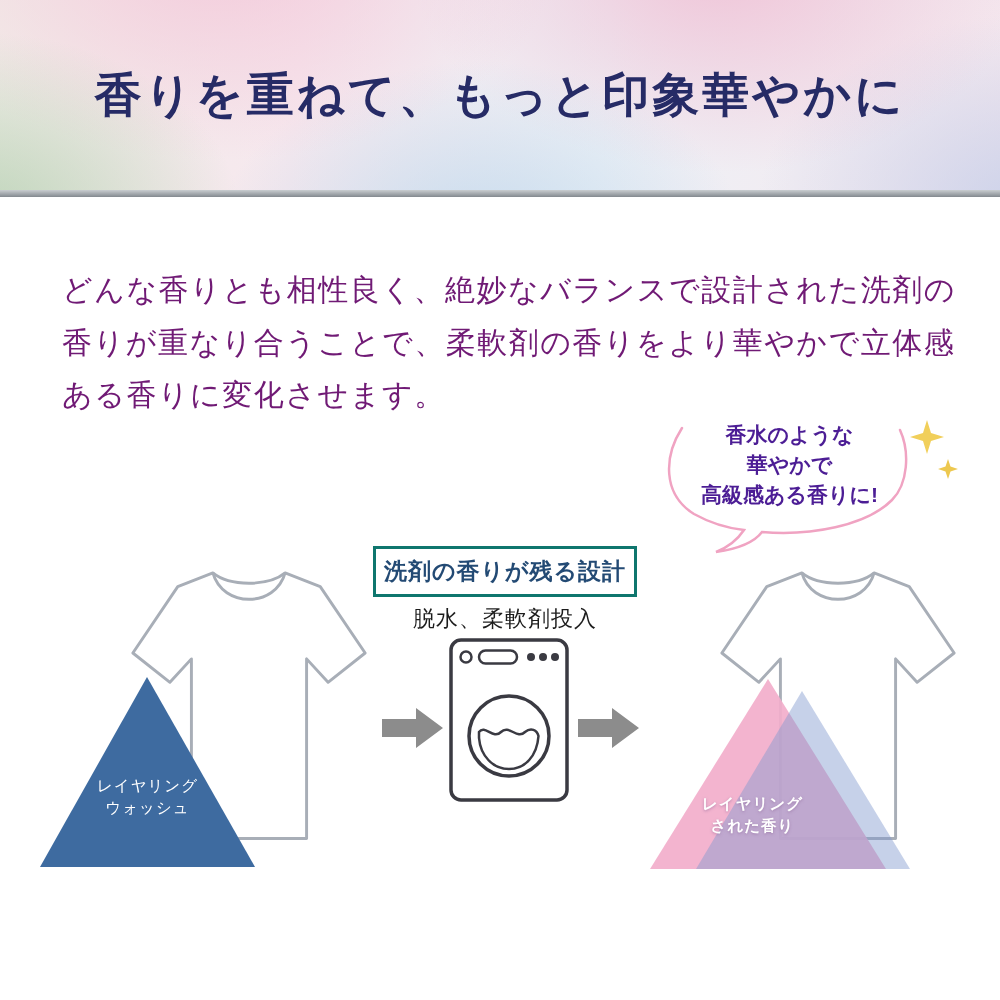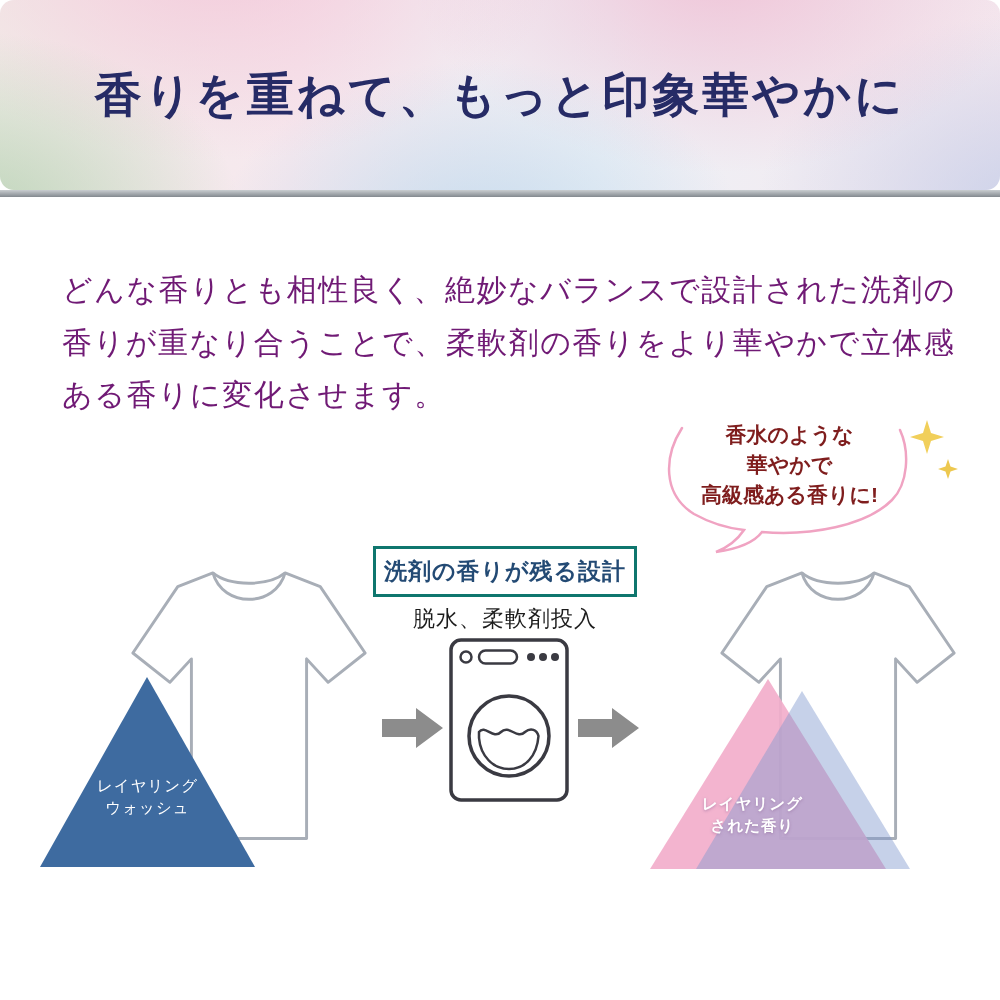--- a/index.html
+++ b/index.html
@@ -11,31 +11,30 @@
   .header{
     position:absolute;top:0;left:0;width:1000px;height:190px;
     display:flex;align-items:center;justify-content:center;
     background:
       radial-gradient(ellipse 420px 300px at -2% 115%, rgba(173,205,170,0.75), rgba(173,205,170,0) 62%),
       radial-gradient(ellipse 520px 320px at 22% -25%, rgba(243,198,216,0.85), rgba(243,198,216,0) 65%),
       radial-gradient(ellipse 430px 300px at 48% 130%, rgba(186,214,236,0.80), rgba(186,214,236,0) 62%),
       radial-gradient(ellipse 500px 340px at 72% -20%, rgba(240,185,208,0.80), rgba(240,185,208,0) 62%),
       radial-gradient(ellipse 420px 300px at 103% 110%, rgba(196,206,233,0.85), rgba(196,206,233,0) 65%),
       linear-gradient(95deg,#f2ede9 0%,#f6e8ee 30%,#eef1f6 60%,#f4e7ee 100%);
-    border-radius: 14px;
   }
   .page-title{margin:0;font-size:47px;font-weight:700;color:#262b66;letter-spacing:3px;}
   .header-divider{position:absolute;top:190px;left:0;width:1000px;height:7px;
     background:linear-gradient(#c9cdd0,#83898f);}
   
   .intro{position:absolute;left:46px;top:248px;width:912px;margin:16px;
     font-size:30px;line-height:1.75;letter-spacing:1.5px;color:#701a75;}
   
   .callout{position:absolute;left:672px;top:420px;width:235px;text-align:center;
-    color:#7f1d1d;font-size:21px;font-weight:600;line-height:1.42;z-index:4;}
+    color:#4c1d95;font-size:21px;font-weight:600;line-height:1.42;z-index:4;}
   .callout-arc{position:absolute;left:660px;top:414px;width:260px;height:145px;z-index:3;}
   .sparkle{position:absolute;z-index:4;}
   .sparkle.big{left:910px;top:420px;}
   .sparkle.small{left:938px;top:459px;}
   
   .process-box{position:absolute;left:373px;top:546px;width:264px;box-sizing:border-box;
     border:3px solid #0f766e;background:#ffffff;color:#234a74;font-size:23px;font-weight:700;
     text-align:center;padding:7px 0;letter-spacing:1px;z-index:2;}
   .process-step{position:absolute;left:373px;top:604px;width:264px;text-align:center;
     font-size:22px;color:#1c1c1c;letter-spacing:1px;z-index:2;}

